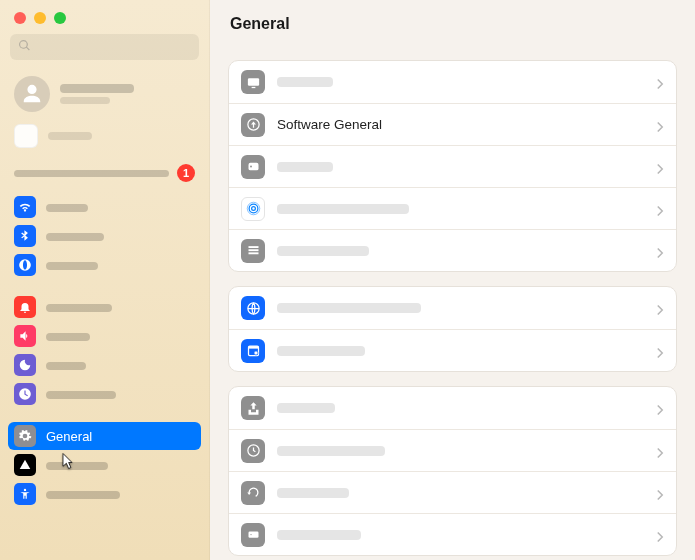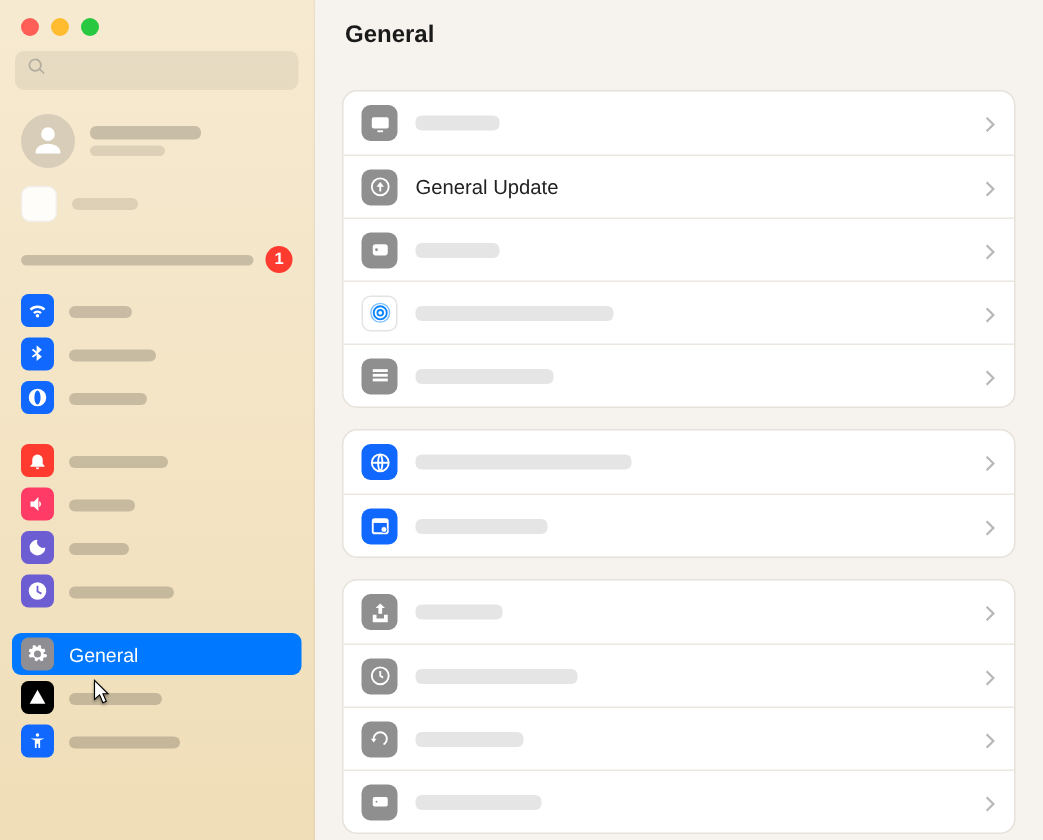--- a/index.html
+++ b/index.html
@@ -200,21 +200,21 @@
                 <path d="M2 2l6 6-6 6"></path>
               </svg></div>
           </div>
           <div class="row">
             <div class="row-icon" style="background: rgb(143, 143, 143);">
               <svg viewBox="0 0 24 24" fill="#fff">
                 <circle cx="12" cy="12" r="9" fill="none" stroke="#fff" stroke-width="2"></circle>
                 <path d="M12 7l4 5h-3v5h-2v-5H8z"></path>
               </svg>
             </div>
-            <div class="row-label">General Update</div>
+            <div class="row-label">Software General</div>
             <div class="chev"><svg viewBox="0 0 10 16">
                 <path d="M2 2l6 6-6 6"></path>
               </svg></div>
           </div>
           <div class="row">
             <div class="row-icon" style="background: rgb(143, 143, 143);">
               <svg viewBox="0 0 24 24" fill="#fff">
                 <rect x="4" y="6" width="16" height="12" rx="3"></rect>
                 <circle cx="8" cy="12" r="1.5" fill="#8f8f8f"></circle>
               </svg>

